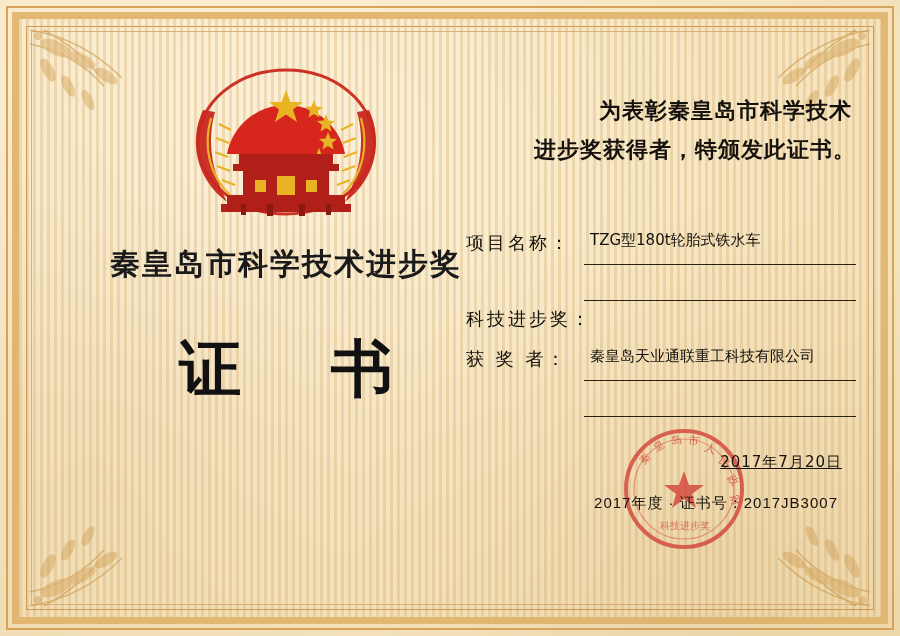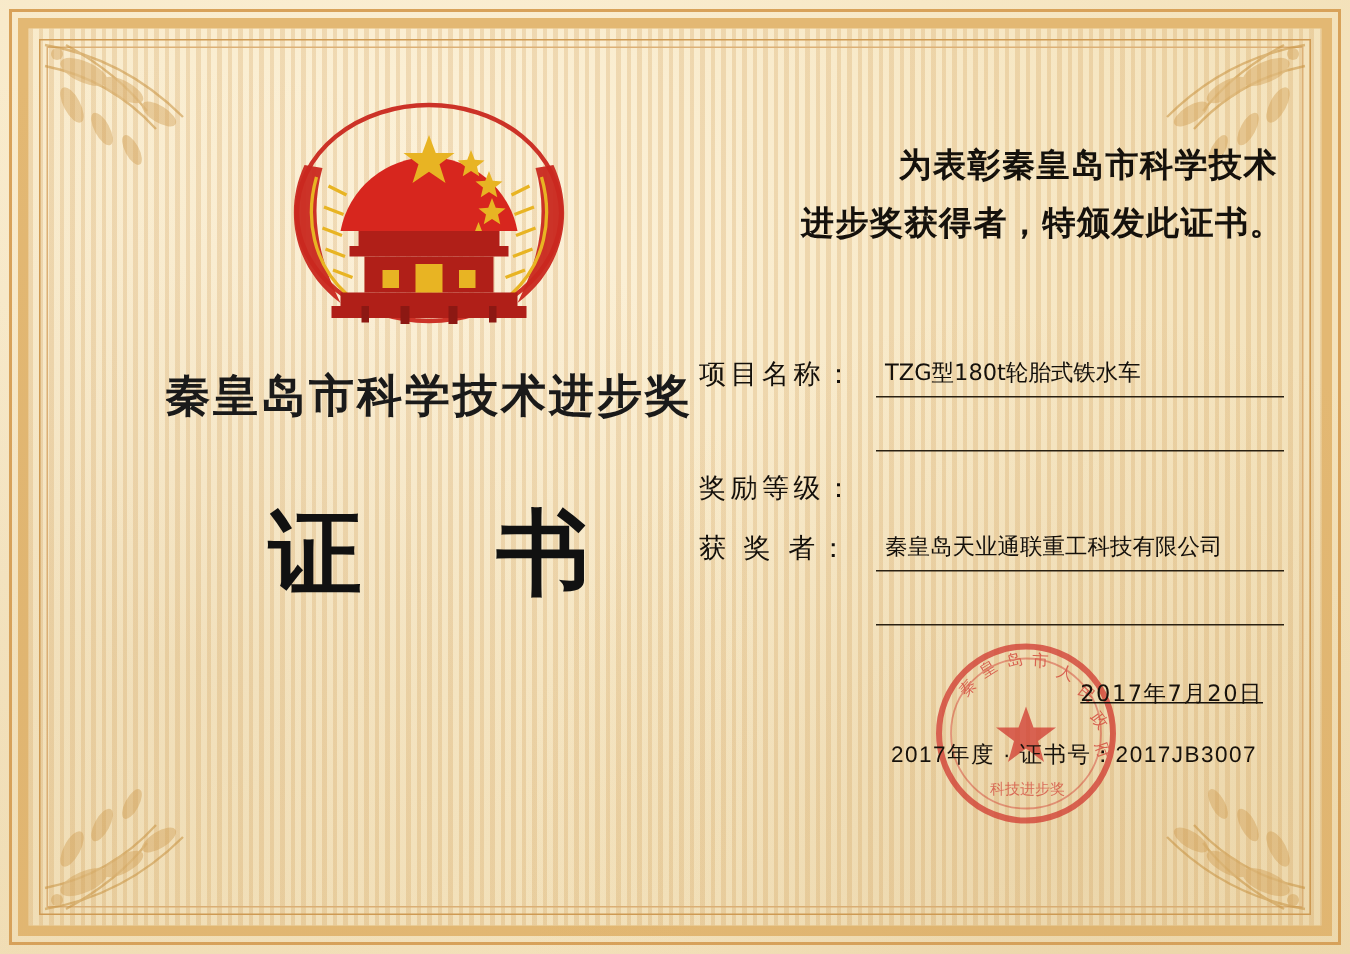--- a/index.html
+++ b/index.html
@@ -126,21 +126,20 @@
     text-align: right;
     font-weight: bold;
   }
   .preamble div:first-child { padding-right: 4px; }
 
   .fields {
     margin-top: 62px;
   }
   .field-row {
     display: flex;
-    align-items: flex-end;
     margin-bottom: 6px;
     height: 34px;
   }
   .field-label {
     width: 118px;
     font-size: 18px;
     letter-spacing: 3px;
     white-space: nowrap;
     font-family: "DejaVu Sans", "Liberation Sans", sans-serif;
     color: #14100b;
@@ -365,21 +364,21 @@
           <div class="field-label">项目名称：</div>
           <div class="field-value">TZG型180t轮胎式铁水车</div>
         </div>
 
         <div class="field-row blank">
           <div class="field-label"></div>
           <div class="field-value"></div>
         </div>
 
         <div class="field-row">
-          <div class="field-label">奖励等级：</div>
+          <div class="field-label">科技进步奖：</div>
         </div>
 
         <div class="field-row">
           <div class="field-label">获 奖 者：</div>
           <div class="field-value">秦皇岛天业通联重工科技有限公司</div>
         </div>
 
         <div class="field-row blank">
           <div class="field-label"></div>
           <div class="field-value"></div>

